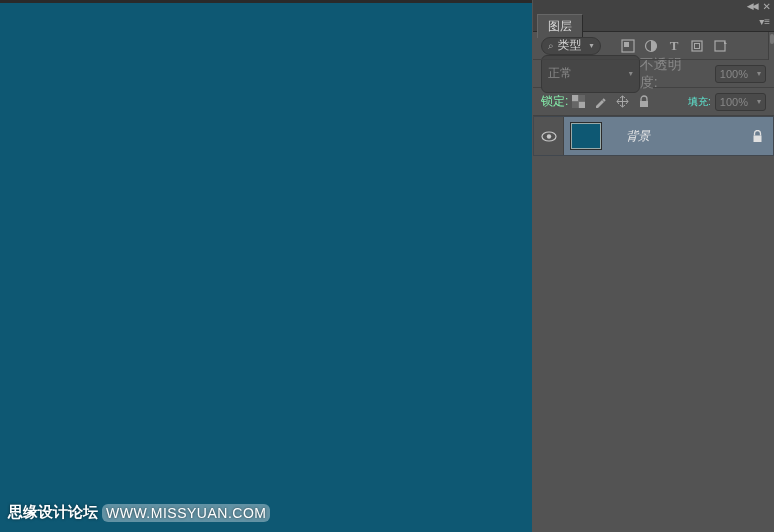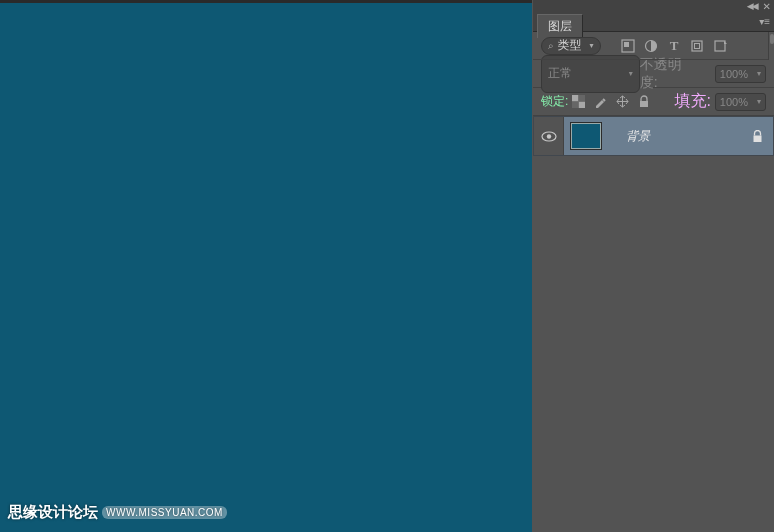--- a/index.html
+++ b/index.html
@@ -211,22 +211,22 @@
     display: flex;
     align-items: center;
     gap: 9px;
   }
   .lock-icons span {
     color: #a8a8a8;
     font-size: 12px;
     cursor: pointer;
   }
   .fill-label {
-    color: #f0abfc;
-    font-size: 16px;
+    color: #5eead4;
+    font-size: 10px;
     margin-right: 4px;
   }
   .layers-list {
     padding: 0;
   }
   .layer-item {
     display: flex;
     align-items: center;
     height: 40px;
     background: #6b7e90;
@@ -273,21 +273,21 @@
     bottom: 10px;
     color: #fff;
     font-size: 15px;
     font-weight: bold;
     display: flex;
     align-items: center;
     gap: 4px;
     text-shadow: 0 0 3px rgba(0,0,0,0.6);
   }
   .watermark-url {
-    font-size: 10px;
+    font-size: 14px;
     background: rgba(255,255,255,0.35);
     color: #fff;
     padding: 1px 4px;
     border-radius: 6px;
     letter-spacing: 0.5px;
     font-weight: normal;
   }
   svg { display: block; }
 </style>
 </head>

